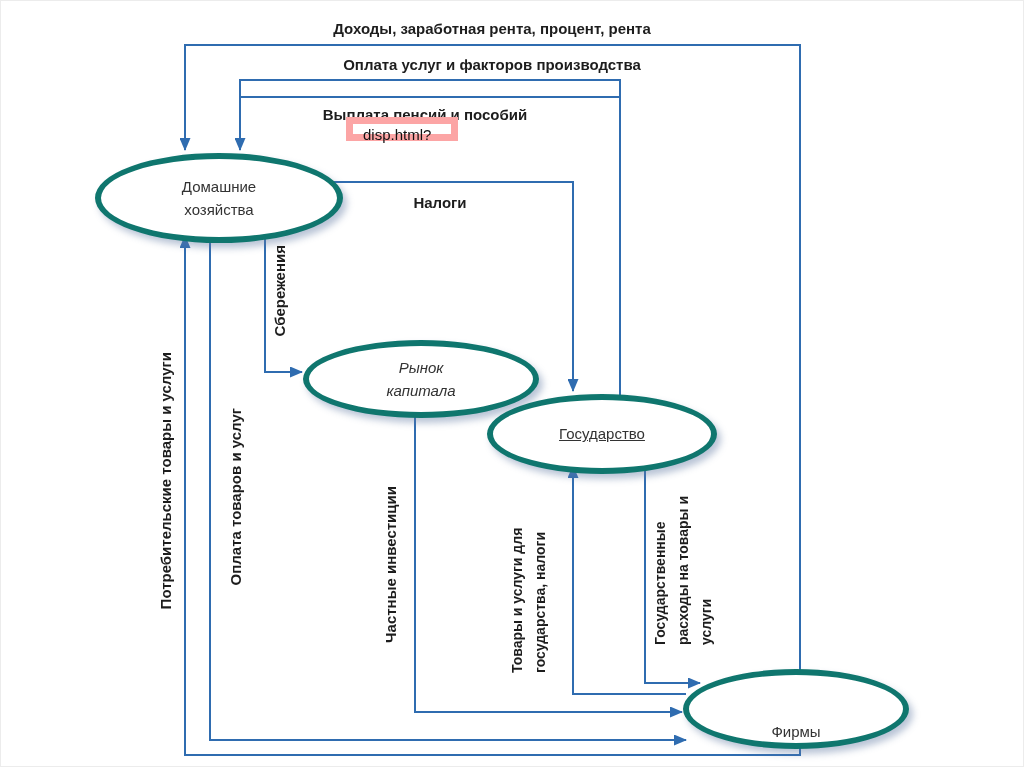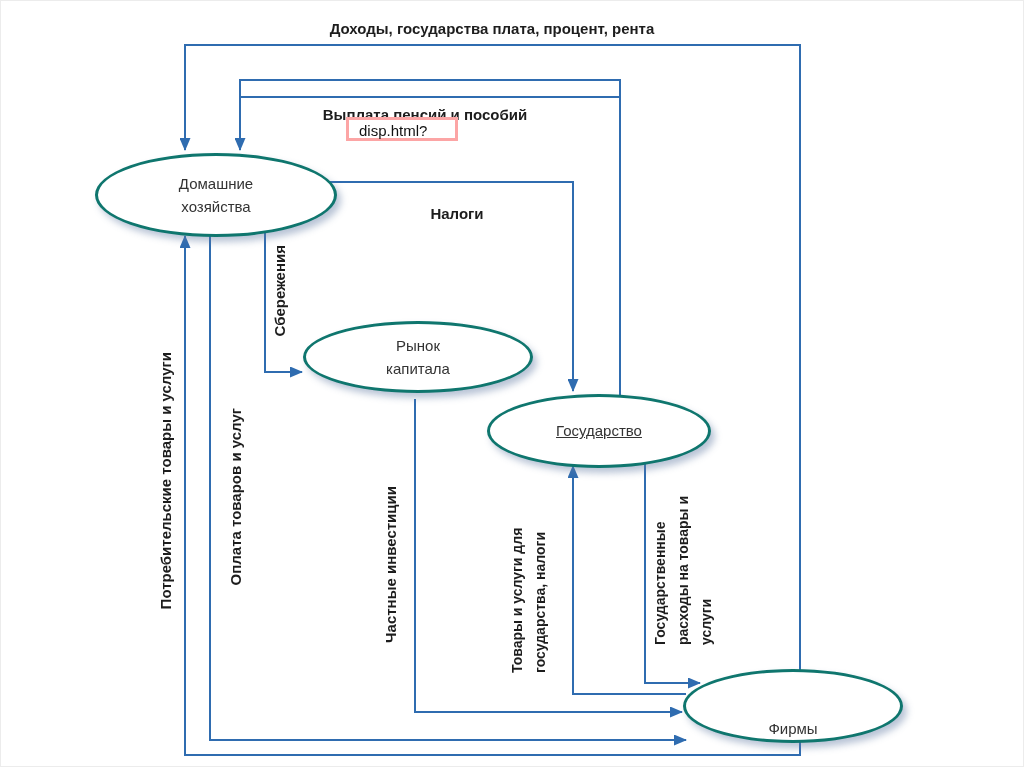--- a/index.html
+++ b/index.html
@@ -10,21 +10,21 @@
     background: #ffffff;
     overflow: hidden;
     font-family: "Liberation Sans", "DejaVu Sans", sans-serif;
     box-shadow: inset 0 0 0 1px #ececec;
   }
   svg.flows { position: absolute; left: 0; top: 0; }
 
   .node {
     position: absolute;
     background: #ffffff;
-    border: 3px solid #0f766e;
+    border: 6px solid #0f766e;
     border-radius: 50%;
     display: flex;
     align-items: center;
     justify-content: center;
     text-align: center;
     box-shadow: 4px 5px 7px rgba(100, 125, 165, 0.45);
     color: #333333;
     font-size: 15px;
     line-height: 1.55;
   }
@@ -54,21 +54,21 @@
     line-height: 23px;
   }
 
   .tooltip {
     position: absolute;
     left: 346px;
     top: 117px;
     width: 112px;
     height: 24px;
     background: #ffffff;
-    border: 3px solid #fca5a5;
+    border: 7px solid #fca5a5;
     box-sizing: border-box;
     font-size: 15px;
     color: #111111;
     line-height: 22px;
     padding-left: 10px;
     z-index: 30;
   }
   .label-pensions { z-index: 10; }
 </style>
 </head>
@@ -93,38 +93,39 @@
       <path d="M 686 694 L 573 694 L 573 466" marker-end="url(#arrow)"></path>
       <path d="M 645 459 L 645 683 L 700 683" marker-end="url(#arrow)"></path>
       <path d="M 210 230 L 210 740 L 686 740" marker-end="url(#arrow)"></path>
     </g>
   </svg>
 
   <div class="node" style="left:95px; top:153px; width:236px; height:78px;">
     <span class="node-label" style="max-width:120px;">Домашние хозяйства</span>
   </div>
 
-  <div class="node" style="left:303px; top:321px; width:224px; height:66px;">
+  <div class="node" style="left:303px; top:340px; width:224px; height:66px;font-style:italic;">
     <span class="node-label" style="max-width:80px;">Рынок капитала</span>
   </div>
 
   <div class="node" style="left:487px; top:394px; width:218px; height:68px;text-decoration:underline;">
     <span class="node-label">Государство</span>
   </div>
 
   <div class="node" style="left:683px; top:669px; width:214px; height:68px;align-items:flex-end;">
     <span class="node-label">Фирмы</span>
   </div>
 
-  <div class="hlabel" style="left:280px; top:20px; width:424px;">Доходы, государства плата, процент, рента</div>
+  <div class="hlabel" style="left:280px; top:20px; width:424px;">Доходы, заработная рента, процент, рента</div>
 
+  <div class="hlabel" style="left:290px; top:56px; width:404px;">Оплата услуг и факторов производства</div>
 
   <div class="hlabel label-pensions" style="left:300px; top:106px; width:250px;">Выплата пенсий и пособий</div>
 
-  <div class="hlabel" style="left:422px; top:194px; width:70px;margin-top:11px;">Налоги</div>
+  <div class="hlabel" style="left:405px; top:194px; width:70px;">Налоги</div>
 
   <div class="vlabel" style="left:156px; top:352px;">Потребительские товары и услуги</div>
 
   <div class="vlabel" style="left:226px; top:408px;">Оплата товаров и услуг</div>
 
   <div class="vlabel" style="left:270px; top:245px;">Сбережения</div>
 
   <div class="vlabel" style="left:381px; top:486px;">Частные инвестиции</div>
 
   <div class="vlabel wrap" style="left:506px; top:493px; height:180px;">Товары и услуги для государства, налоги</div>

